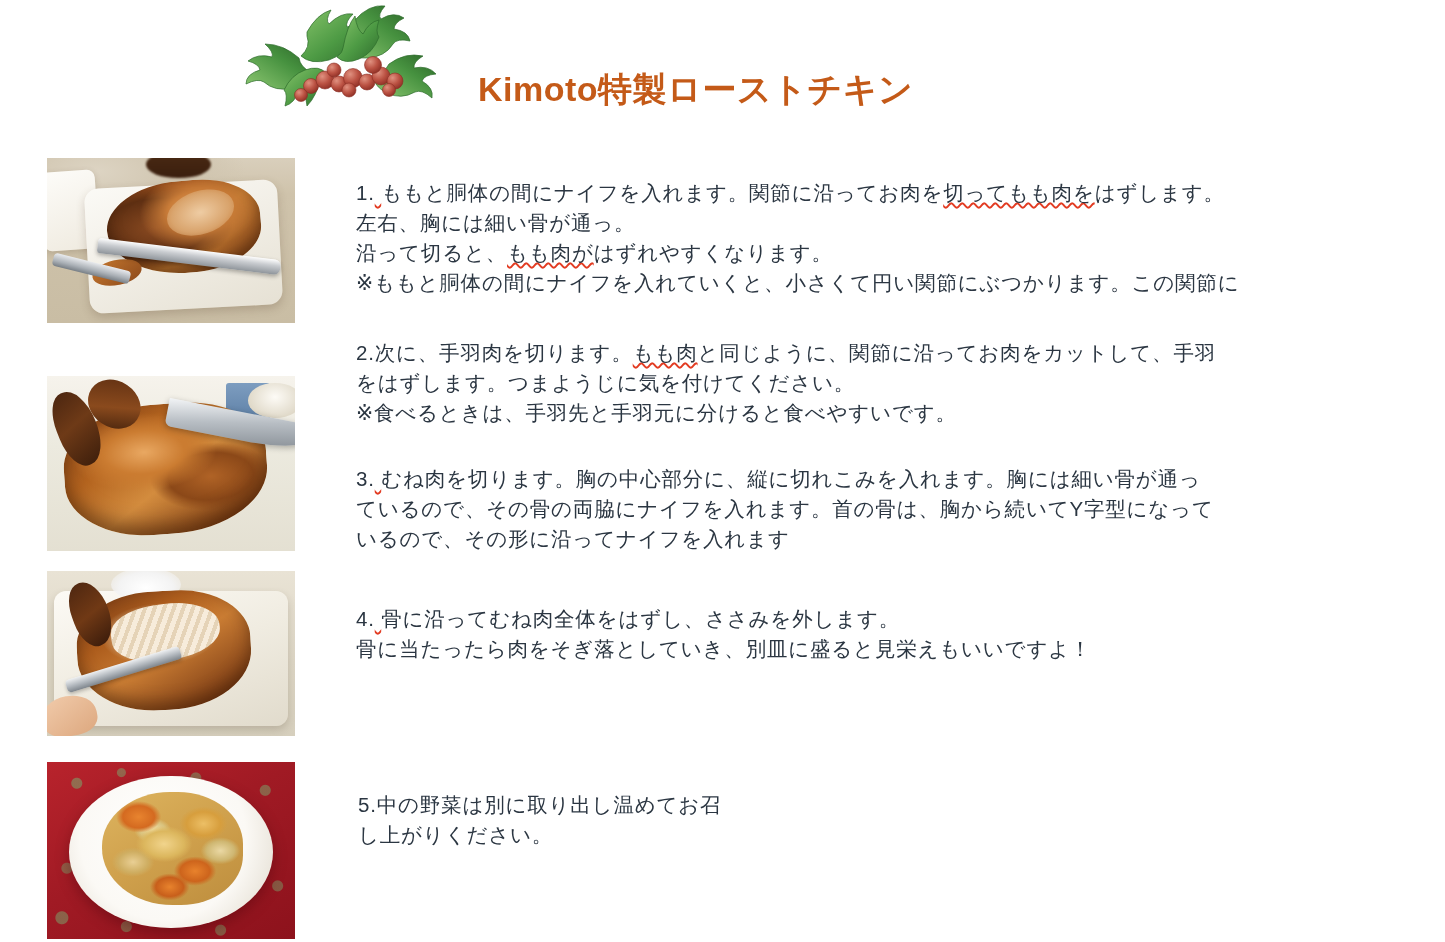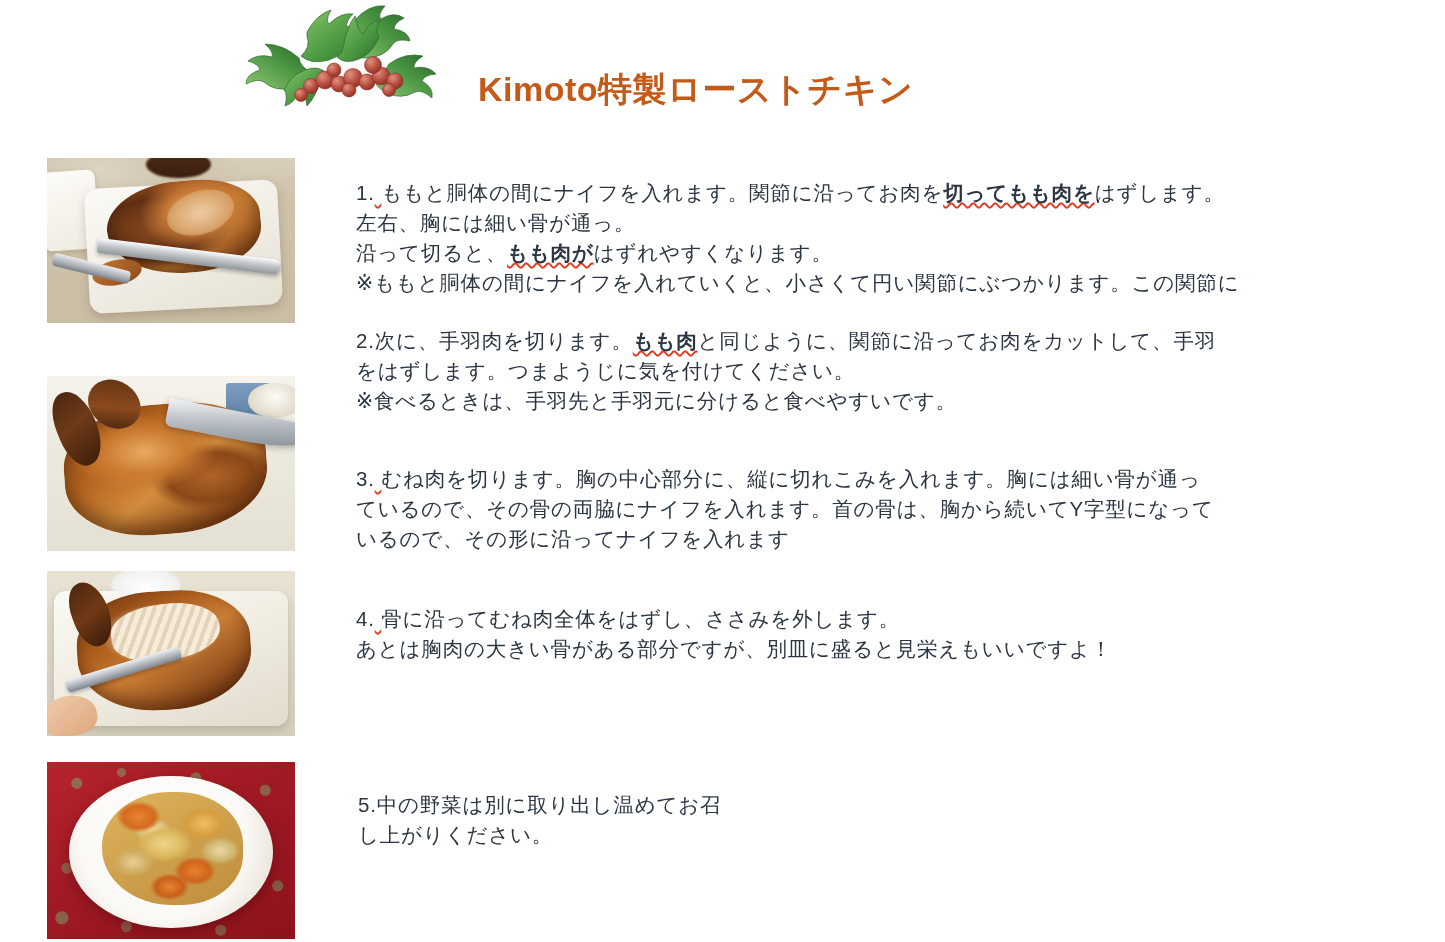--- a/index.html
+++ b/index.html
@@ -276,30 +276,29 @@
     width: 1010px;
   }
   .step {
     color: #2b3642;
     font-size: 20.5px;
     line-height: 30px;
     letter-spacing: 0.8px;
     white-space: pre-wrap;
   }
   #step-1 { position:absolute; left:0;   top:0;   }
-  #step-2 { position:absolute; left:0;   top:148px; }
+  #step-2 { position:absolute; left:0;   top:160px; }
   #step-3 { position:absolute; left:0;   top:286px; }
   #step-4 { position:absolute; left:0;   top:426px; }
   #step-5 { position:absolute; left:2px; top:612px; }
 
   .sq {
     text-decoration: underline wavy #e23b22;
     text-decoration-skip-ink: none;
     text-underline-offset: 2px;
-    font-weight: bold;
   }
 </style>
 </head>
 <body>
 
 <div class="page">
 
   <div class="header">
 
     <div class="holly">
@@ -395,17 +394,17 @@
       <div class="p4-bg"></div>
       <div class="p4-plate"></div>
       <div class="p4-food"></div>
     </div>
   </div>
 
   <div class="steps">
     <div class="step" id="step-1"><div><span>1.</span><span class="sq"> </span><span>ももと胴体の間にナイフを入れます。関節に沿ってお肉を</span><span class="sq">切ってもも肉を</span><span>はずします。</span></div><div><span>左右、胸には細い骨が通っ。</span></div><div><span>沿って切ると、</span><span class="sq">もも肉が</span><span>はずれやすくなります。</span></div><div><span>※ももと胴体の間にナイフを入れていくと、小さくて円い関節にぶつかります。この関節に</span></div></div>
     <div class="step" id="step-2"><div><span>2.次に、手羽肉を切ります。</span><span class="sq">もも肉</span><span>と同じように、関節に沿ってお肉をカットして、手羽</span></div><div><span>をはずします。つまようじに気を付けてください。</span></div><div><span>※食べるときは、手羽先と手羽元に分けると食べやすいです。</span></div></div>
     <div class="step" id="step-3"><div><span>3.</span><span class="sq"> </span><span>むね肉を切ります。胸の中心部分に、縦に切れこみを入れます。胸には細い骨が通っ</span></div><div><span>ているので、その骨の両脇にナイフを入れます。首の骨は、胸から続いてY字型になって</span></div><div><span>いるので、その形に沿ってナイフを入れます</span></div></div>
-    <div class="step" id="step-4"><div><span>4.</span><span class="sq"> </span><span>骨に沿ってむね肉全体をはずし、ささみを外します。</span></div><div><span>あとは胸肉の大きい骨がある部分ですが、別皿に盛ると見栄えもいいですよ！</span></div></div>
+    <div class="step" id="step-4"><div><span>4.</span><span class="sq"> </span><span>骨に沿ってむね肉全体をはずし、ささみを外します。</span></div><div><span>骨に当たったら肉をそぎ落としていき、別皿に盛ると見栄えもいいですよ！</span></div></div>
     <div class="step" id="step-5"><div><span>5.中の野菜は別に取り出し温めてお召</span></div><div><span>し上がりください。</span></div></div>
   </div>
 
 </div>
 
 </body></html>

